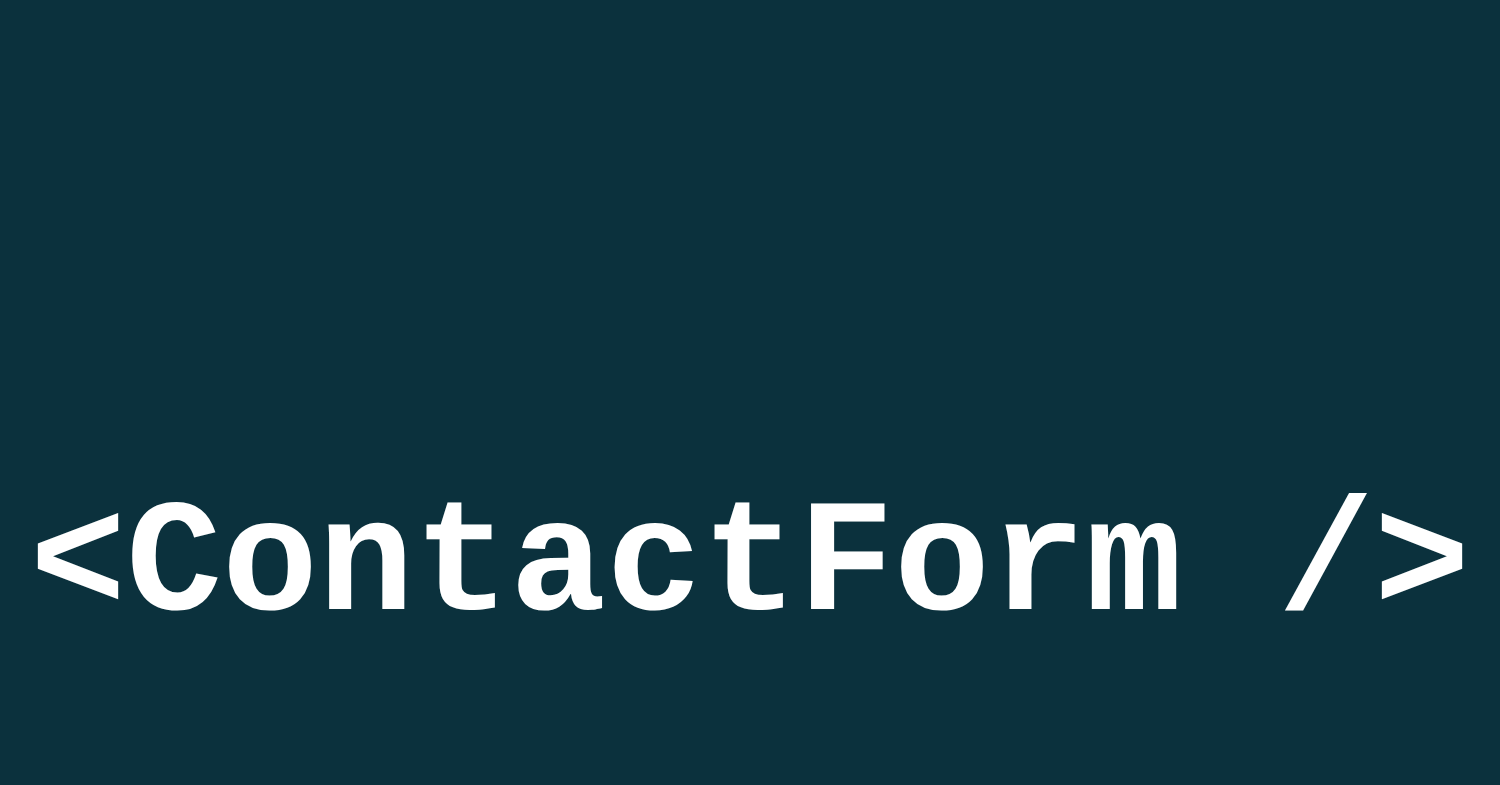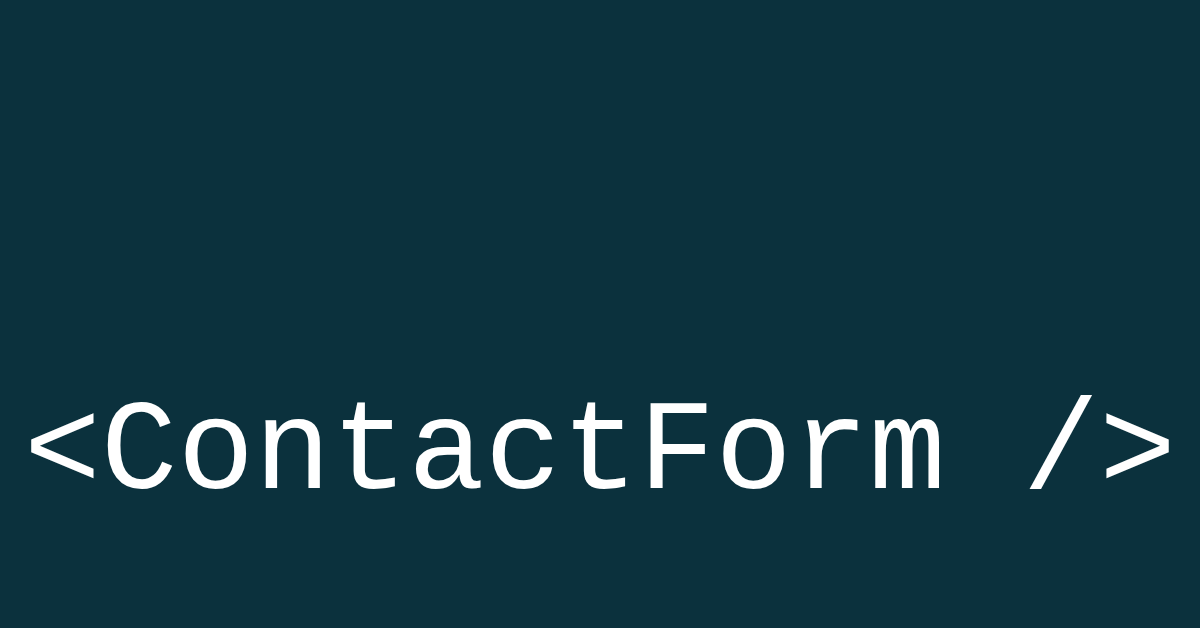--- a/index.html
+++ b/index.html
@@ -12,21 +12,21 @@
     body {
       background-color: #0b313d;
       position: relative;
     }
     .code-text {
       position: absolute;
       left: 50%;
       transform: translateX(-50%);
       bottom: 110px;
       font-family: "Courier New", Courier, monospace;
-      font-weight: 400;
+      font-weight: 700;
       font-size: 128px;
       color: #ffffff;
       letter-spacing: 0px;
       white-space: nowrap;
       line-height: 1;
     }
   </style>
 </head>
 <body>
 

